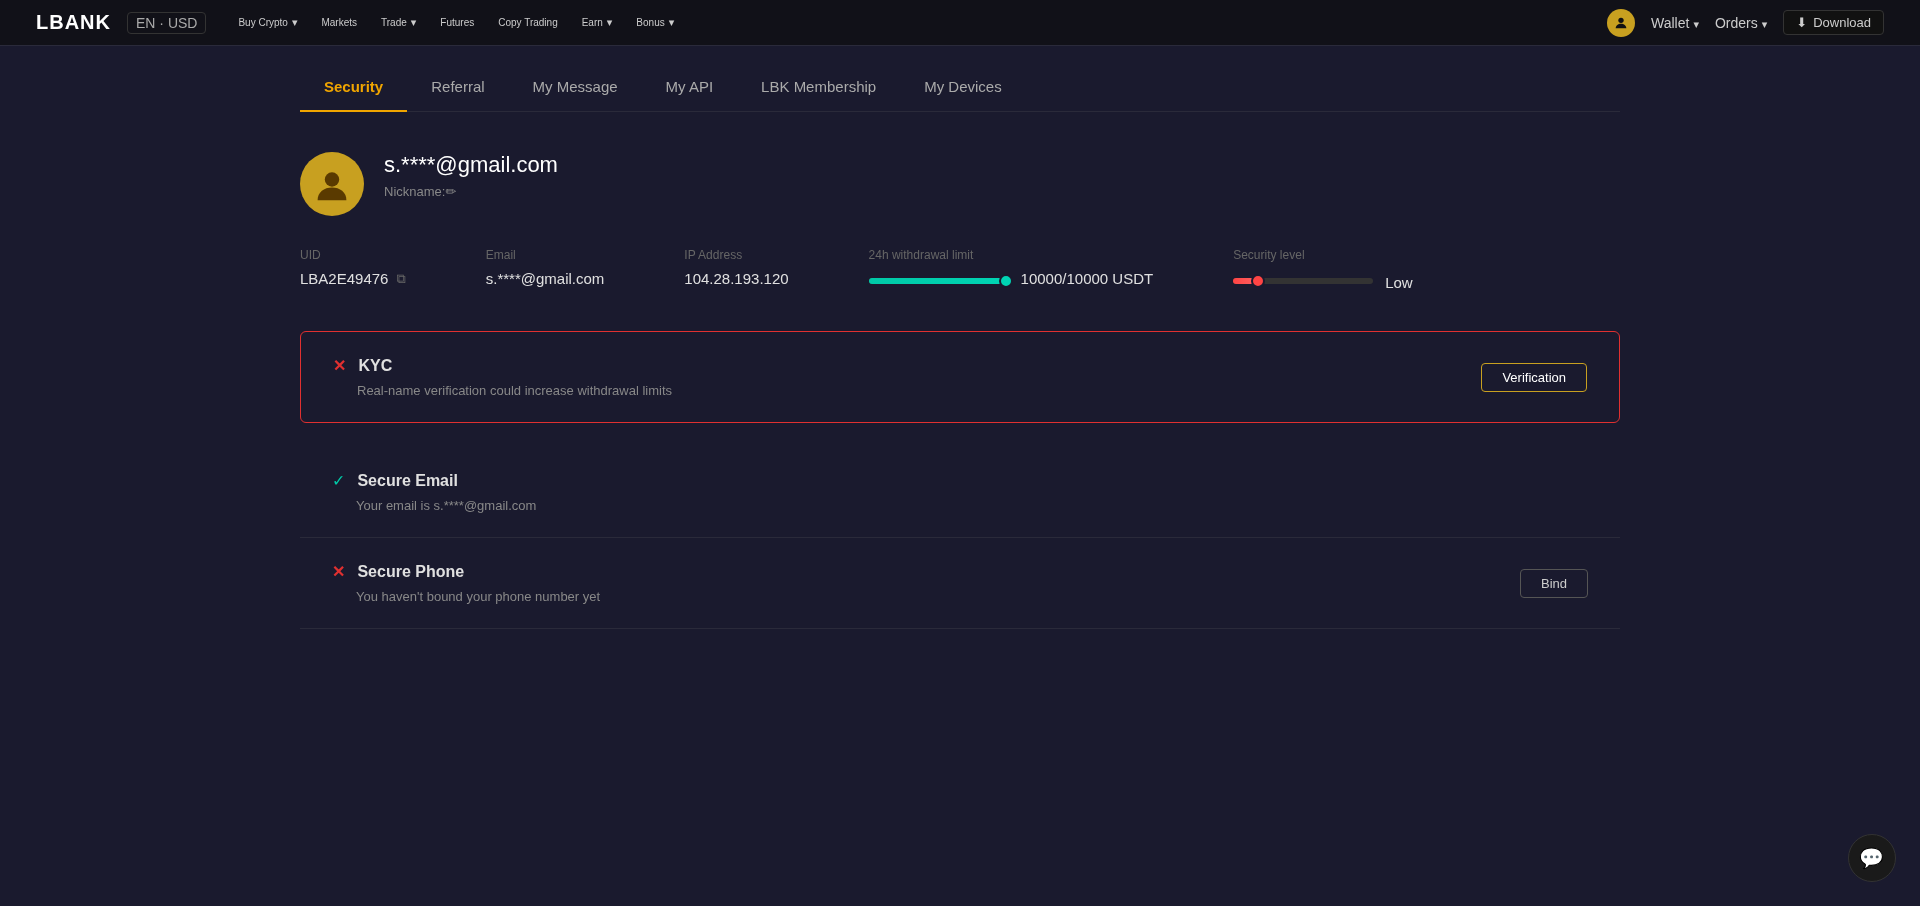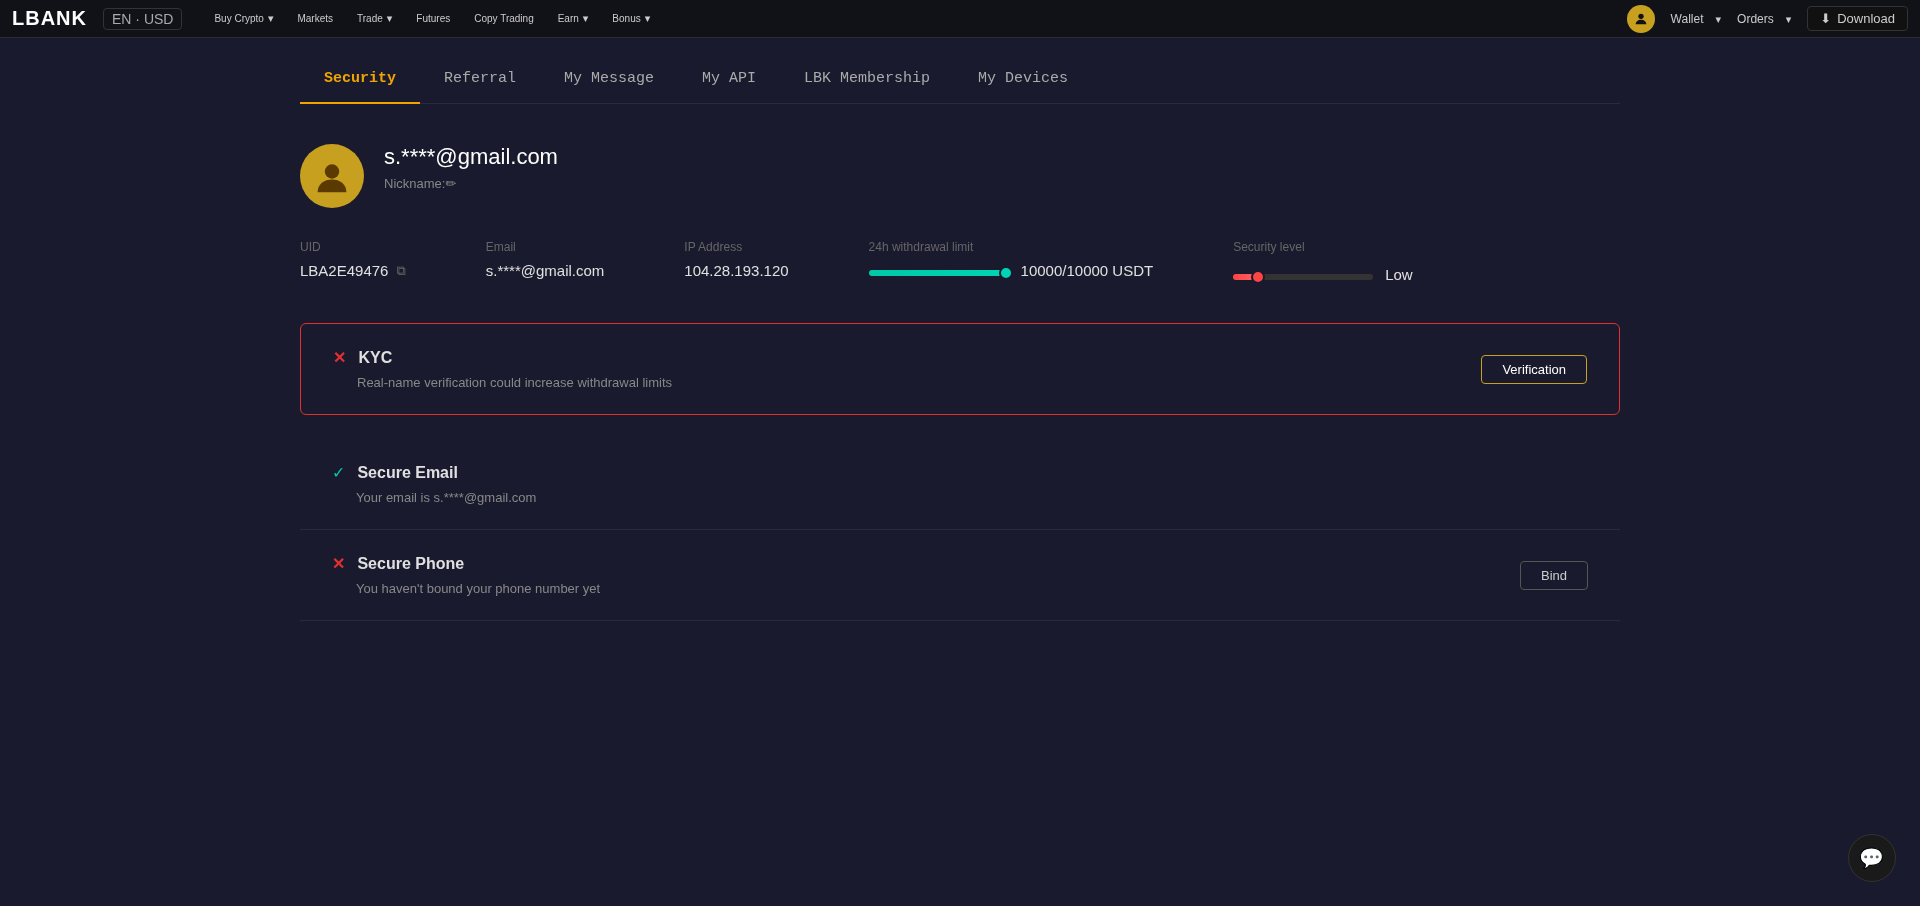--- a/index.html
+++ b/index.html
@@ -7,24 +7,24 @@
       background: #1a1a2e;
       color: #e0e0e0;
       font-family: -apple-system, BlinkMacSystemFont, 'Segoe UI', sans-serif;
       min-height: 906px;
       width: 1920px;
     }
 
     
     .navbar {
       background: #111118;
-      height: 38px;
-      display: flex;
-      align-items: center;
-      padding: 0 12px;
+      height: 46px;
+      display: flex;
+      align-items: center;
+      padding: 0 36px;
       gap: 0;
       border-bottom: 1px solid #2a2a3a;
     }
     .nav-logo {
       color: #fff;
       font-size: 20px;
       font-weight: 800;
       letter-spacing: 1px;
       margin-right: 16px;
     }
@@ -62,25 +62,25 @@
       border-radius: 50%;
       background: #c8a020;
       display: flex;
       align-items: center;
       justify-content: center;
       font-size: 14px;
       color: #111;
     }
     .nav-btn {
       color: #ccc;
-      font-size: 12px;
-      cursor: pointer;
-      display: flex;
-      align-items: center;
-      gap: 12px;
+      font-size: 14px;
+      cursor: pointer;
+      display: flex;
+      align-items: center;
+      gap: 4px;
     }
     .nav-download {
       background: #111;
       border: 1px solid #333;
       border-radius: 4px;
       padding: 4px 12px;
       color: #ccc;
       font-size: 13px;
       cursor: pointer;
       display: flex;
@@ -94,21 +94,20 @@
       margin: 0 auto;
       padding: 0 40px;
     }
 
     
     .tabs {
       display: flex;
       gap: 0;
       border-bottom: 1px solid #2a2a3a;
       margin-top: 16px;
-      font-family: Liberation Mono, monospace;
     }
     .tab {
       padding: 16px 24px;
       font-size: 15px;
       color: #aaa;
       cursor: pointer;
       position: relative;
     }
     .tab.active {
       color: #f0a500;
@@ -251,21 +250,21 @@
       top: 50%;
       transform: translateY(-50%);
       width: 10px;
       height: 10px;
       border-radius: 50%;
       background: #ff4444;
       border: 2px solid #1a1a2e;
     }
     .security-level-row {
       display: flex;
-      align-items: center;
+      align-items: flex-start;
       gap: 12px;
       margin-top: 4px;
     }
 
     
     .security-card {
       border: 1px solid #e03030;
       border-radius: 6px;
       padding: 24px 32px;
       margin-bottom: 24px;

